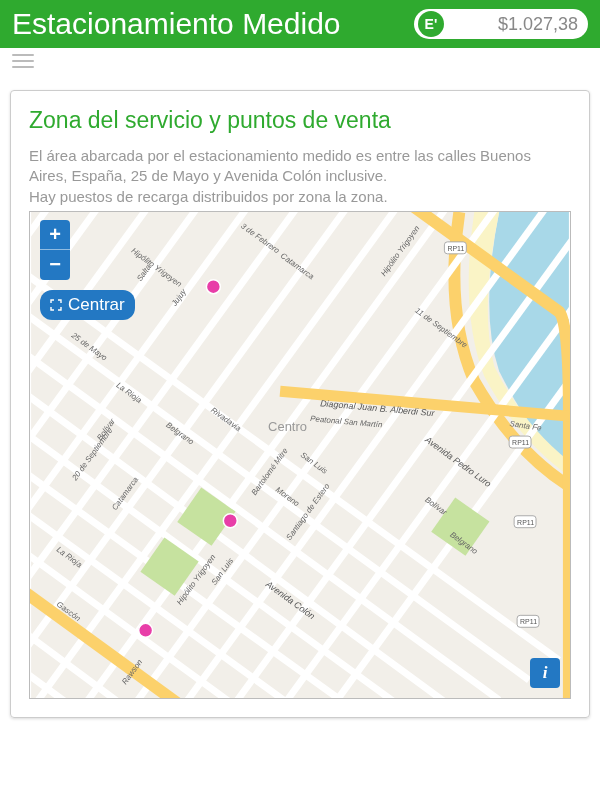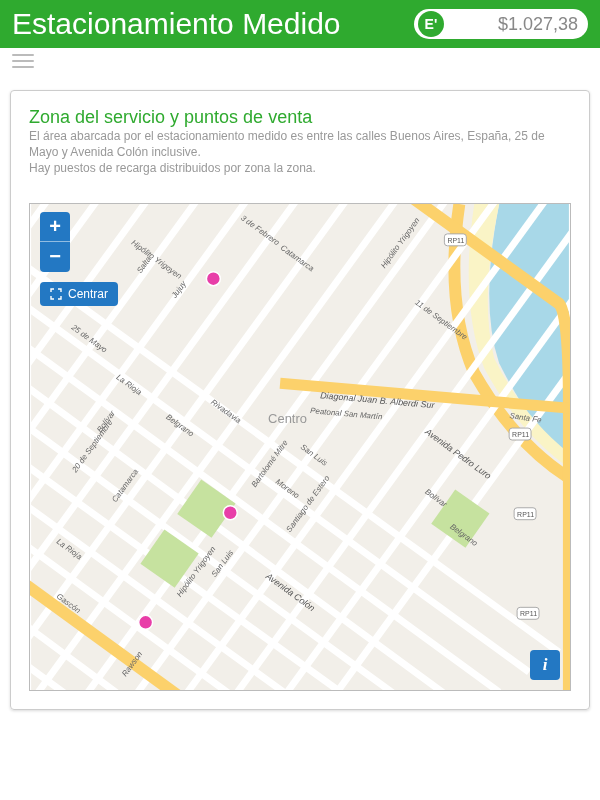--- a/index.html
+++ b/index.html
@@ -6,30 +6,30 @@
 body{width:600px;height:800px;background:#fff;overflow:hidden;}
 .header{height:48px;background:#2faa2f;display:flex;align-items:center;justify-content:space-between;padding:0 12px;}
 .header-title{color:#fff;font-size:30px;font-weight:500;}
 .balance{background:#fff;border-radius:16px;padding:2px 10px 2px 4px;display:flex;align-items:center;gap:6px;}
 .balance-badge{width:26px;height:26px;border-radius:50%;background:#2faa2f;color:#fff;font-weight:bold;font-size:14px;display:flex;align-items:center;justify-content:center;}
 .balance-amount{color:#888;font-size:18px;font-weight:500;margin-left:48px;}
 .toolbar{height:32px;padding:6px 12px;}
 .hamburger{width:22px;height:14px;display:flex;flex-direction:column;justify-content:space-between;}
 .hamburger span{height:2px;background:#bbb;border-radius:1px;}
 .card{margin:10px;border:1px solid #ccc;border-radius:4px;padding:16px 18px 18px;box-shadow:0 1px 3px rgba(0,0,0,.15);}
-.card-title{color:#2faa2f;font-size:18px;font-weight:500;}
-.card-desc{color:#999;font-size:12px;line-height:1.35;margin-bottom:26px;}
+.card-title{color:#2faa2f;font-size:23px;font-weight:500;margin-bottom:12px;}
+.card-desc{color:#999;font-size:15px;line-height:1.35;margin-bottom:4px;}
 .map-wrap{position:relative;width:100%;height:488px;border:1px solid #bbb;overflow:hidden;}
 .map-svg{position:absolute;inset:0;width:100%;height:100%;}
 .controls{position:absolute;top:8px;left:10px;z-index:5;}
 .zoom{display:flex;flex-direction:column;margin-bottom:10px;}
 .zoom button{width:30px;height:30px;background:#2378c3;color:#fff;border:none;font-size:20px;font-weight:bold;cursor:pointer;}
 .zoom button:first-child{border-radius:4px 4px 0 0;border-bottom:1px solid rgba(255,255,255,.5);}
 .zoom button:last-child{border-radius:0 0 4px 4px;}
-.center-btn{background:#2378c3;color:#fff;border:none;border-radius:4px;padding:5px 10px;font-size:12px;cursor:pointer;display:flex;align-items:center;gap:6px;}
+.center-btn{background:#2378c3;color:#fff;border:none;border-radius:12px;padding:5px 10px;font-size:17px;cursor:pointer;display:flex;align-items:center;gap:6px;}
 .info-btn{position:absolute;bottom:10px;right:10px;width:30px;height:30px;background:#2378c3;color:#fff;border:none;border-radius:4px;font-size:17px;font-weight:bold;font-family:serif;font-style:italic;cursor:pointer;z-index:5;}
 text.street{font-size:8px;fill:#666;font-style:italic;}
 text.street-main{font-size:9px;fill:#555;font-style:italic;font-weight:500;}
 text.route{font-size:7px;fill:#555;}
 text.centro{font-size:13px;fill:#999;}
 </style>
 </head>
 <body>
 
 <div class="header">

